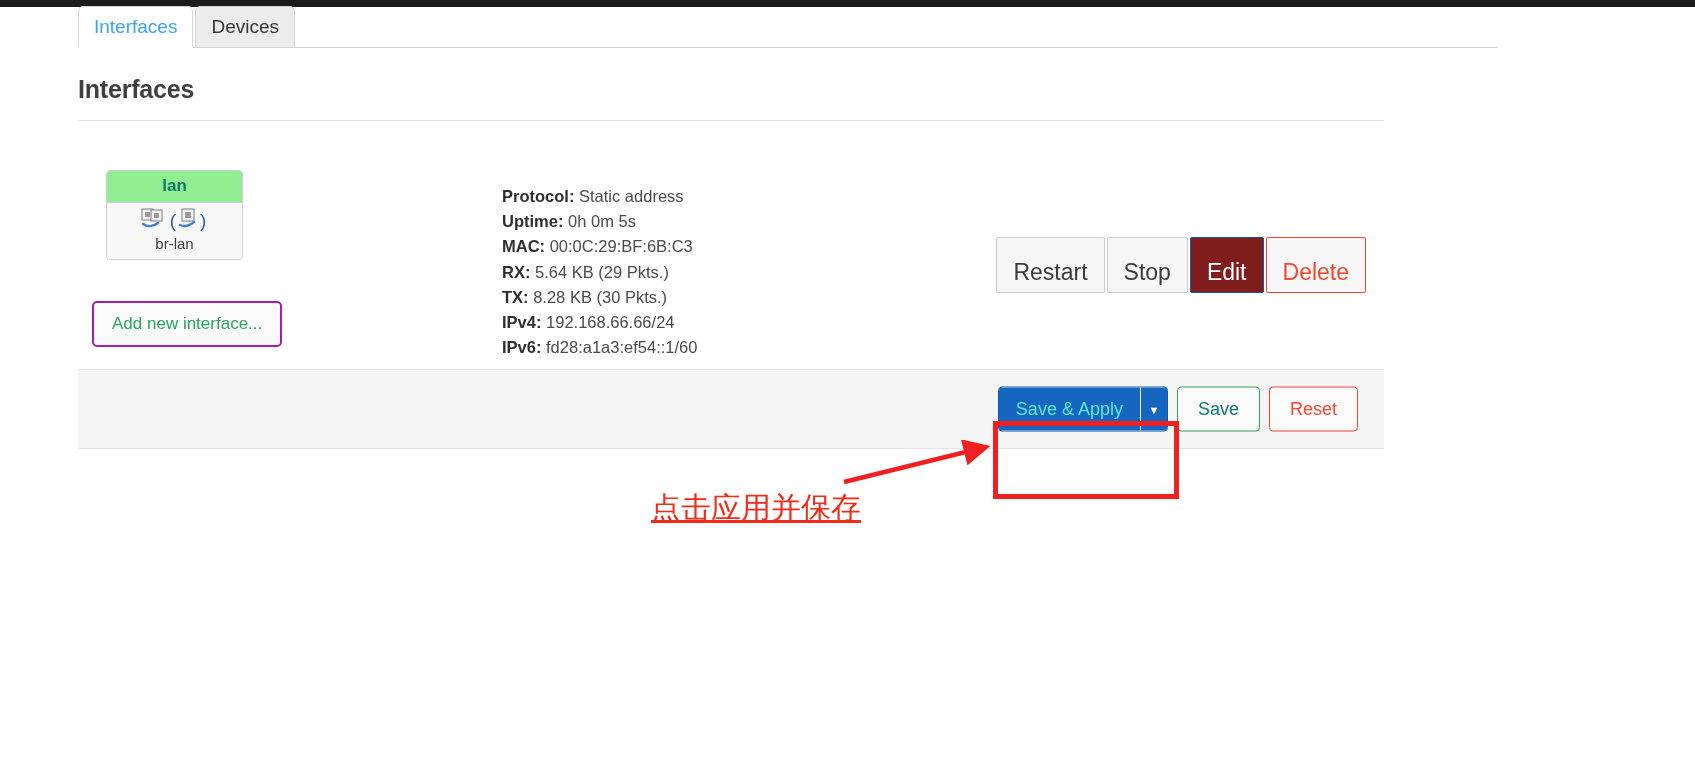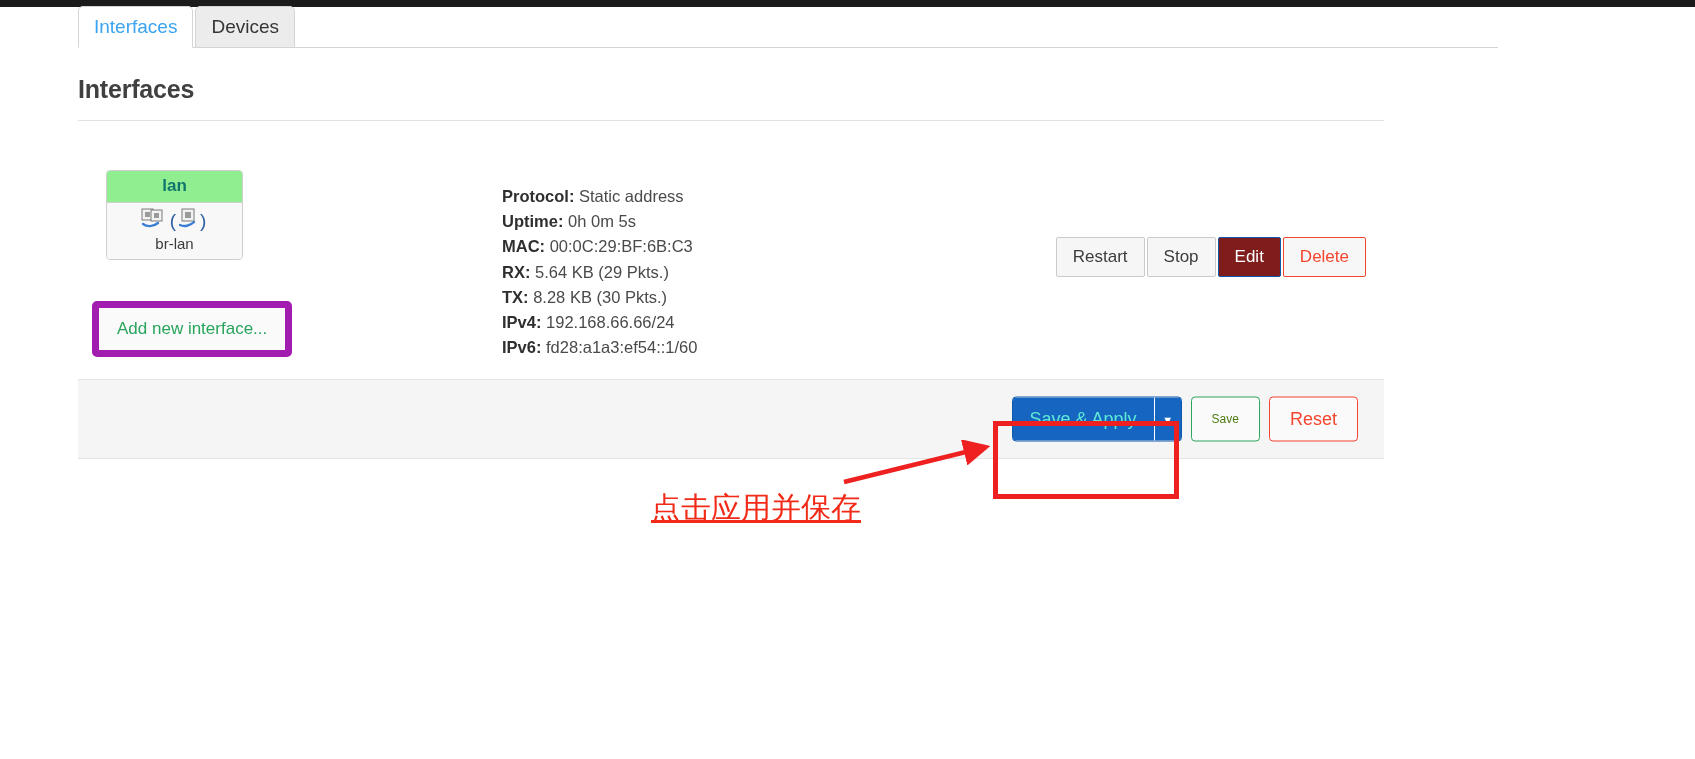--- a/index.html
+++ b/index.html
@@ -150,23 +150,23 @@
   .iface-actions {
     position: absolute;
     right: 18px;
     top: 116px;
     display: flex;
     align-items: center;
     gap: 2px;
   }
   .btn {
     font-family: "Liberation Sans", sans-serif;
-    font-size: 17px;
+    font-size: 23px;
     line-height: 17px;
-    padding: 10px 16px 11px 16px;
+    padding: 26px 16px 11px 16px;
     border-radius: 2px;
     border: 1px solid #cacaca;
     background: #f6f6f6;
     color: #3c3c3c;
     cursor: pointer;
     white-space: nowrap;
   }
   .btn-neutral { background: #f6f6f6; }
   .btn-primary {
     background: #7f1d1d;
@@ -184,21 +184,21 @@
     margin: 0 0 0 78px;
     width: 1306px;
     padding: 0 0 22px 14px;
     box-sizing: border-box;
   }
   .btn-add {
     font-size: 17px;
     line-height: 17px;
     padding: 12px 18px 13px 18px;
     border-radius: 5px;
-    border: 7px solid #a21caf;
+    border: 2px solid #a21caf;
     background: #fafafa;
     color: #28a45c;
     cursor: pointer;
   }
 
   
   .action-bar {
     position: relative;
     margin: 0 0 0 78px;
     width: 1306px;
@@ -241,27 +241,27 @@
     background: #1665c0;
     color: #ffffff;
     font-size: 11px;
     display: flex;
     align-items: center;
     justify-content: center;
     width: 26px;
     cursor: pointer;
   }
   .btn-save-plain {
-    font-size: 12px;
+    font-size: 18px;
     line-height: 18px;
     padding: 12px 20px 13px 20px;
     border-radius: 4px;
     border: 1px solid #2ea45f;
     background: #fafafa;
-    color: #4d7c0f;
+    color: #0f766e;
     cursor: pointer;
   }
   .btn-reset {
     font-size: 18px;
     line-height: 18px;
     padding: 12px 20px 13px 20px;
     border-radius: 4px;
     border: 1px solid #f4452f;
     background: #fafafa;
     color: #f4452f;

